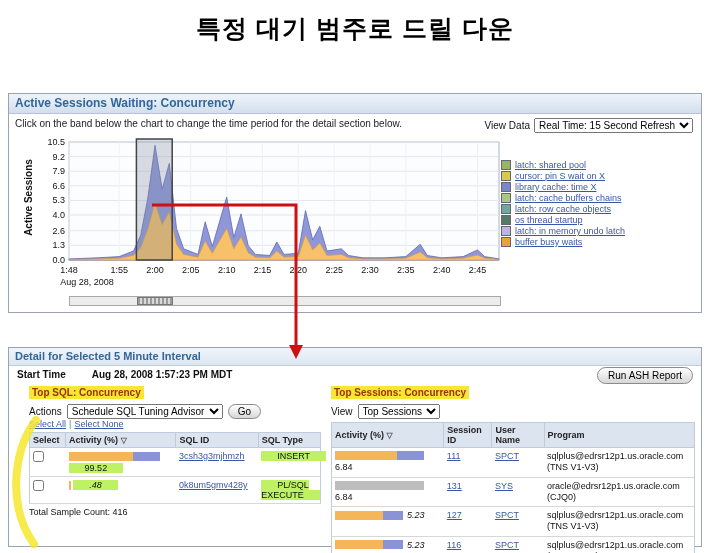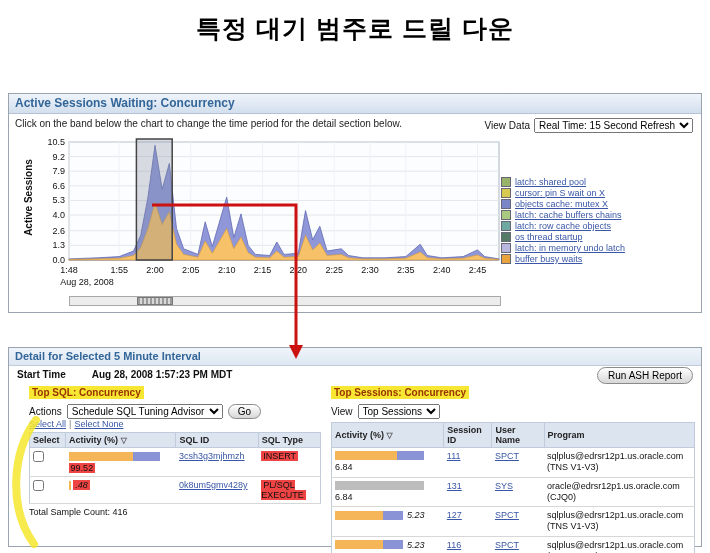--- a/index.html
+++ b/index.html
@@ -12,21 +12,21 @@
   .chart-panel{position:absolute;left:8px;top:93px;width:692px;height:218px;
       border:1px solid #9aa4b0;background:#fff;}
   .panel-header{height:19px;line-height:19px;padding-left:6px;font-size:12px;font-weight:bold;
       color:#336699;background:linear-gradient(#eff4fa,#d3dfee);border-bottom:1px solid #b7c3d4;}
   .instruction{position:absolute;left:6px;top:24px;font-size:10px;color:#222;width:430px;}
   .view-data-row{position:absolute;right:8px;top:24px;font-size:10px;display:flex;align-items:center;gap:4px;}
   select{font-size:10px;font-family:"Liberation Sans",sans-serif;}
   .ylabel{position:absolute;left:-36px;top:98px;width:110px;text-align:center;
       transform:rotate(-90deg);font-size:10px;font-weight:bold;color:#111;}
   #chart-svg{position:absolute;left:34px;top:44px;width:460px;height:150px;}
-  .legend{position:absolute;right:4px;top:83px;width:196px;}
+  .legend{position:absolute;right:4px;top:66px;width:196px;}
   .legend-item{display:flex;align-items:center;gap:4px;margin-bottom:1px;cursor:pointer;}
   .legend-swatch{width:8px;height:8px;border:1px solid #667;display:inline-block;flex:0 0 auto;}
   .legend-label{font-size:9px;color:#3a57a7;text-decoration:underline;white-space:nowrap;}
   .slider{position:absolute;left:60px;top:202px;width:430px;height:8px;background:#ececec;
       border:1px solid #a8a8a8;}
   .slider-sel{position:absolute;left:67px;top:0;width:36px;height:8px;
       background:repeating-linear-gradient(90deg,#9a9a9a 0 2px,#d8d8d8 2px 4px);border:1px solid #777;box-sizing:border-box;}
 
   
   .arrow-overlay{position:absolute;left:0;top:0;width:710px;height:553px;pointer-events:none;z-index:40;}
@@ -36,21 +36,21 @@
   .detail-panel{position:absolute;left:8px;top:347px;width:692px;height:198px;
       border:1px solid #9aa4b0;background:#fff;}
   .detail-header{height:17px;line-height:17px;padding-left:6px;font-size:11px;font-weight:bold;
       color:#336699;background:linear-gradient(#eff4fa,#dde7f2);border-bottom:1px solid #c2cddc;}
   .start-time-row{position:absolute;left:8px;top:21px;font-size:10px;}
   .st-label{font-weight:bold;margin-right:6px;}
   .st-value{font-weight:bold;margin-left:20px;}
   .ash-btn{position:absolute;right:8px;top:19px;font-size:10px;padding:2px 10px;
       border:1px solid #8a8a8a;border-radius:10px;background:linear-gradient(#fefefe,#d7d7d7);cursor:pointer;
       font-family:"Liberation Sans",sans-serif;}
-  .hl{background:#ef4444;padding:0 2px;}
+  .hl{background:#bef264;padding:0 16px;}
   .hl-title{display:inline-block;background:#f7e733;color:#993300;font-weight:bold;font-size:10px;padding:1px 3px;}
   .topsql{position:absolute;left:20px;top:34px;width:292px;}
   .topsess{position:absolute;left:322px;top:34px;width:364px;}
   .actions-row{margin-top:4px;font-size:10px;display:flex;align-items:center;gap:5px;}
   .go-btn{font-size:10px;padding:1px 9px;border:1px solid #8a8a8a;border-radius:9px;
       background:linear-gradient(#fefefe,#d7d7d7);cursor:pointer;font-family:"Liberation Sans",sans-serif;}
   .view-row{margin-top:4px;font-size:10px;display:flex;align-items:center;gap:5px;}
   .sel-links{font-size:9px;}
   .lnk{color:#3a57a7;text-decoration:underline;cursor:pointer;}
   .sep{color:#777;margin:0 3px;}
@@ -138,21 +138,21 @@
     <div class="legend-item">
         <span class="legend-swatch" style="background: rgb(154, 179, 107);"></span>
         <span class="legend-label">latch: shared pool</span>
       </div>
     <div class="legend-item">
         <span class="legend-swatch" style="background: rgb(214, 201, 79);"></span>
         <span class="legend-label">cursor: pin S wait on X</span>
       </div>
     <div class="legend-item">
         <span class="legend-swatch" style="background: rgb(123, 134, 200);"></span>
-        <span class="legend-label">objects cache: mutex X</span>
+        <span class="legend-label">library cache: time X</span>
       </div>
     <div class="legend-item">
         <span class="legend-swatch" style="background: rgb(168, 201, 127);"></span>
         <span class="legend-label">latch: cache buffers chains</span>
       </div>
     <div class="legend-item">
         <span class="legend-swatch" style="background: rgb(111, 168, 160);"></span>
         <span class="legend-label">latch: row cache objects</span>
       </div>
     <div class="legend-item">

